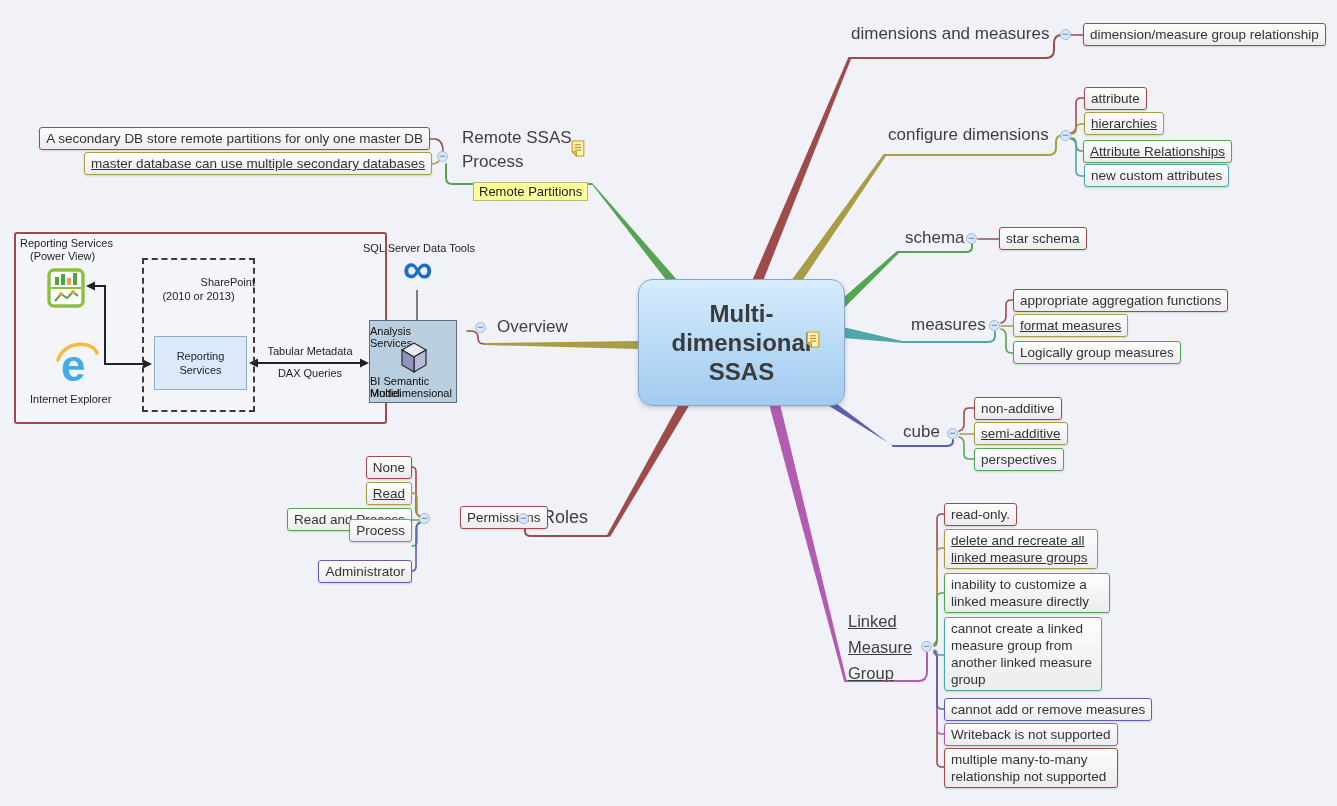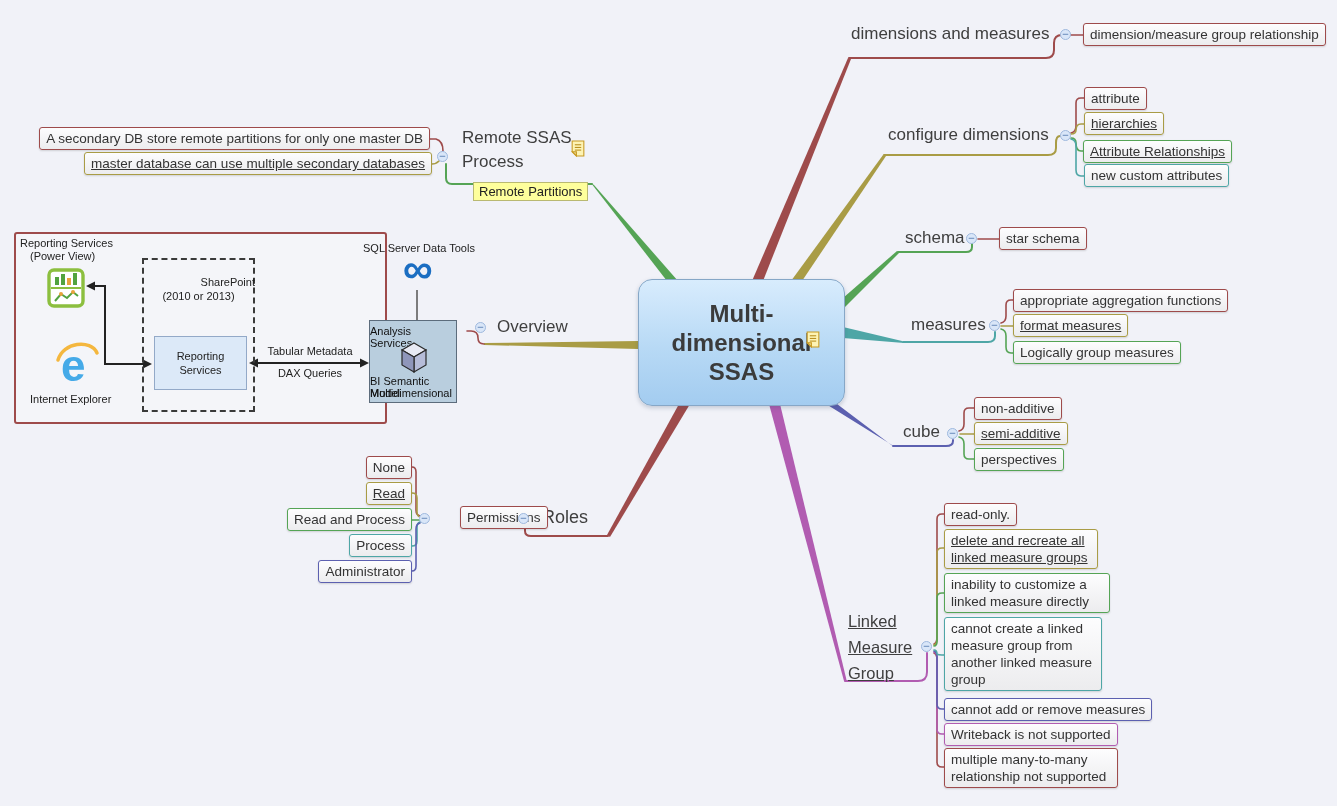--- a/index.html
+++ b/index.html
@@ -179,21 +179,21 @@
 <div class="box b-magenta" style="left:944px;top:723px;">Writeback is not supported</div>
 <div class="box b-red wrap" style="left:944px;top:748px;width:160px;">multiple many-to-many relationship not supported</div>
 
 <div class="topic" style="left:542px;top:507px;font-size:18px;">Roles</div>
 <div class="ci" style="left:518px;top:513px;">−</div>
 <div class="box b-red" style="left:431px;top:506px;margin-left:29px;">Permissions</div>
 <div class="ci" style="left:419px;top:513px;">−</div>
 <div class="box b-red" style="right:925px;top:456px;">None</div>
 <div class="box b-olive" style="right:925px;top:482px;">Read</div>
 <div class="box b-green" style="right:925px;top:508px;">Read and Process</div>
-<div class="box b-teal" style="right:925px;top:534px;">Process</div>
+<div class="box b-teal" style="right:925px;top:519px;">Process</div>
 <div class="box b-indigo" style="right:925px;top:560px;">Administrator</div>
 
 <div class="topic" style="left:462px;top:126px;width:118px;white-space:normal;line-height:24px;">Remote SSAS Process</div>
 <svg class="note" style="left:571px;top:140px;" width="14" height="17" viewBox="0 0 13 16">
   <path d="M1,1 h11 v14 h-7 l-4,-4 z" fill="#fdf3b4" stroke="#c89a22"></path>
   <path d="M1,11 l4,0 0,4 z" fill="#e6d388" stroke="#c89a22"></path>
   <line x1="3.5" y1="4.5" x2="9.5" y2="4.5" stroke="#b98e1e"></line>
   <line x1="3.5" y1="7" x2="9.5" y2="7" stroke="#b98e1e"></line>
   <line x1="3.5" y1="9.5" x2="9.5" y2="9.5" stroke="#b98e1e"></line>
 </svg>

